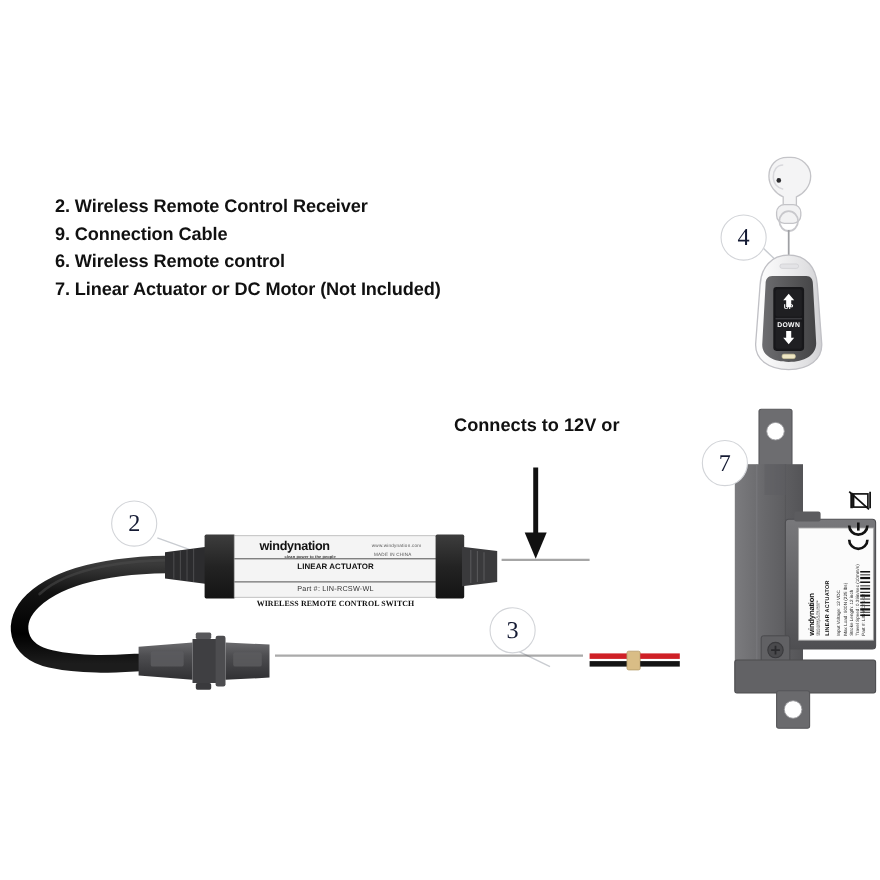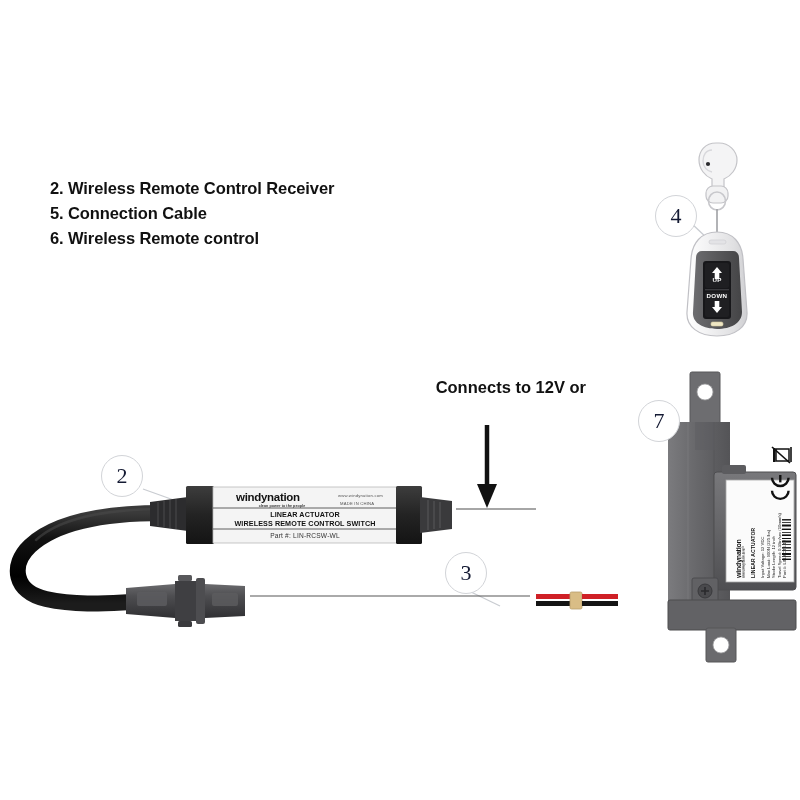--- a/index.html
+++ b/index.html
@@ -37,21 +37,21 @@
     color: #111111;
     white-space: nowrap;
   }
 
   
   .supply-note {
     position: absolute;
     left: 390px;
     top: 376px;
     width: 196px;
-    text-align: right;
+    text-align: center;
     font-size: 16.5px;
     font-weight: bold;
     line-height: 22px;
     color: #111111;
   }
 
   
   .callout {
     position: absolute;
     width: 42px;
@@ -173,22 +173,23 @@
     pointer-events: none;
   }
 </style>
 </head>
 <body>
 
 <div class="stage">
 
   <div class="legend">
     <div class="legend-line">2. Wireless Remote Control Receiver</div>
-    <div class="legend-line">5. Connection Cable</div>
+    <div class="legend-line">9. Connection Cable</div>
     <div class="legend-line">6. Wireless Remote control</div>
+    <div class="legend-line">7. Linear Actuator or DC Motor (Not Included)</div>
   </div>
 
   <div class="supply-note">
     <div>Connects to 12V or</div>
   </div>
 
   <svg class="art" viewBox="0 0 800 800">
     <defs>
       <linearGradient id="gCable" x1="0" y1="0" x2="0" y2="1">
         <stop offset="0%" stop-color="#3a3a3a"></stop>
@@ -422,21 +423,21 @@
   </svg>
 
   <div class="recv-label" style="left:236px; top:491px; width:92px;">
     <div class="brand">windynation</div>
     <div class="brand-sub">clean power to the people</div>
   </div>
   <div class="recv-label tiny-url" style="left:338px; top:493px;">www.windynation.com</div>
   <div class="recv-label tiny-made" style="left:340px; top:501px;">MADE IN CHINA</div>
 
   <div class="recv-label recv-line" style="left:213px; top:510px; width:184px;">LINEAR ACTUATOR</div>
-  <div class="recv-label recv-line" style="left:213px; top:519px; width:184px;">WIRELESS REMOTE CONTROL SWITCH</div>
+  <div class="recv-label recv-line" style="left:213px; top:545px; width:184px;font-family:Liberation Serif, serif;">WIRELESS REMOTE CONTROL SWITCH</div>
   <div class="recv-label recv-part" style="left:213px; top:532px; width:184px;">Part #: LIN-RCSW-WL</div>
 
   <div class="spec-wrap" style="left:735px; top:578px;">
     <div class="spec-rot">
       <div class="spec-brand">windynation</div>
       <div class="spec-brand-sub">clean power to the people</div>
     </div>
   </div>
 
   <div class="spec-wrap" style="left:750px; top:578px;">

